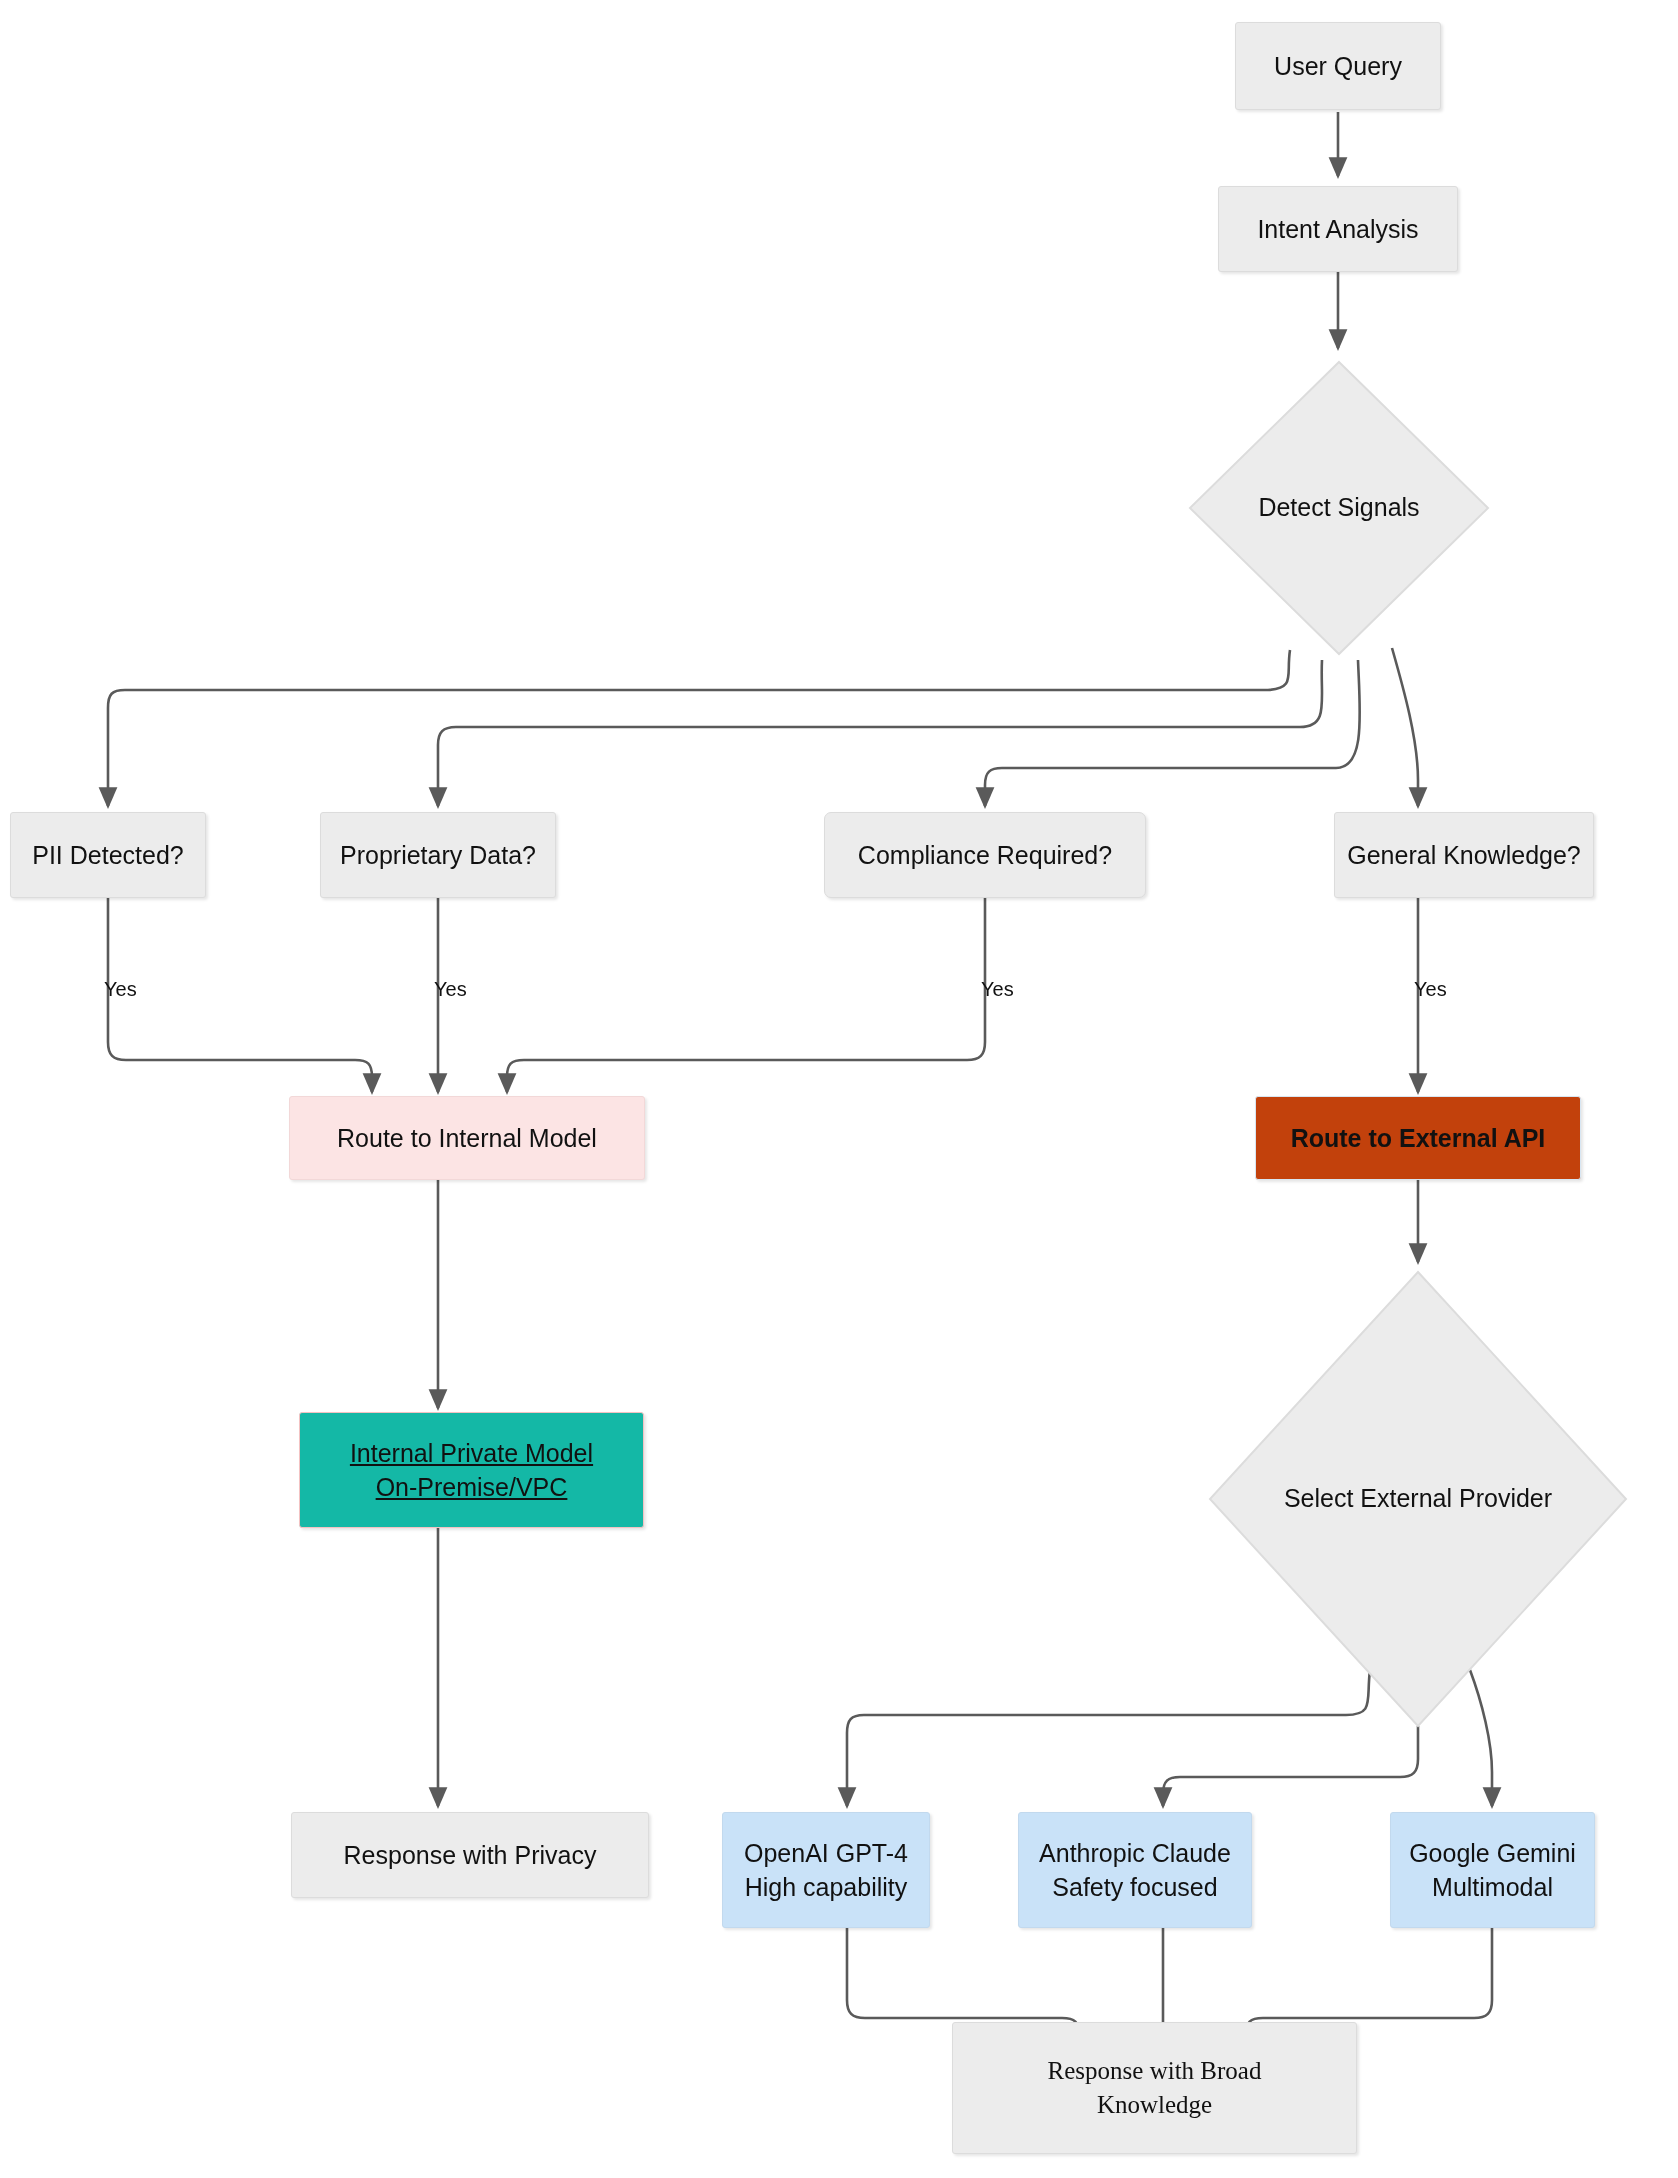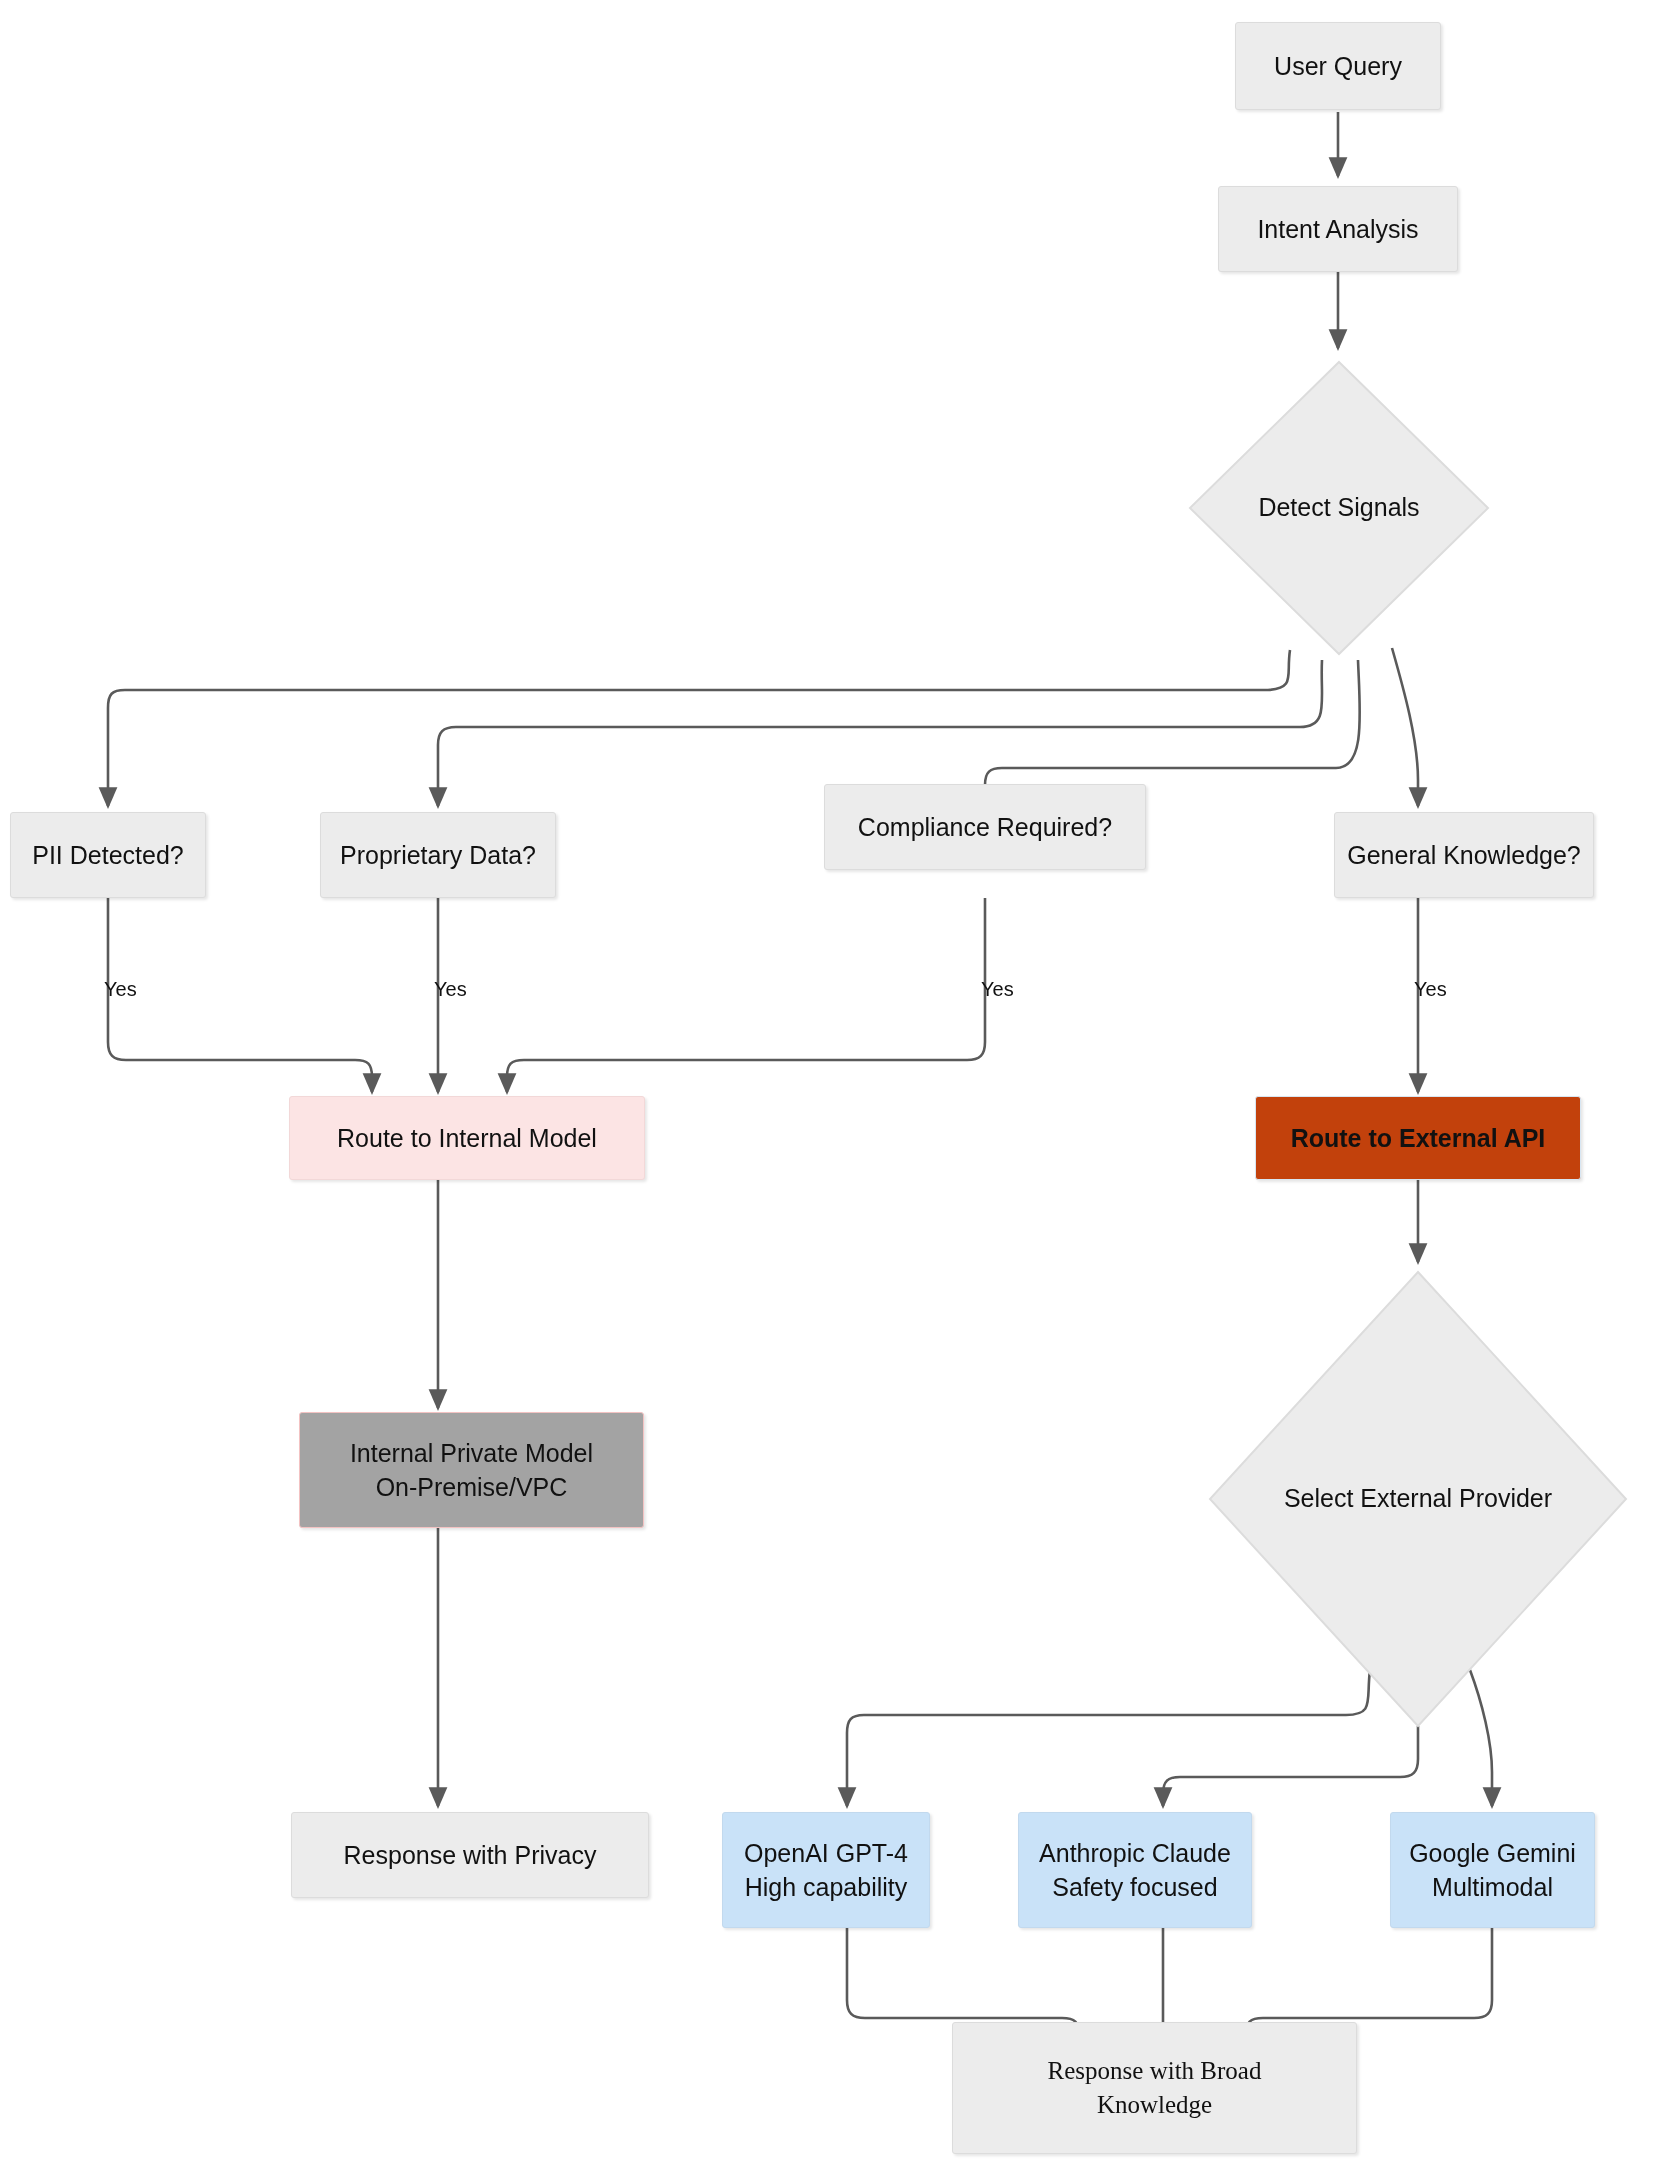--- a/index.html
+++ b/index.html
@@ -31,21 +31,21 @@
     border-radius: 3px;
     box-shadow: 2px 2px 3px rgba(0,0,0,0.10);
     color: #111111;
     font-size: 25px;
     line-height: 1.38;
     padding: 4px 10px;
     white-space: pre-line;
   }
   .node.gray  { background: #ececec; border-color: #dcdcdc; }
   .node.pink  { background: #fce4e4; border-color: #f2d8d8; }
-  .node.pink2 { background: #a3a3a3; border-color: #f3c2c2; }
+  .node.pink2 { background: #14b8a6; border-color: #f3c2c2; text-decoration: underline; }
   .node.blue  { background: #c2410c; border-color: #d8e6f2; font-weight: bold; }
   .node.blue2 { background: #c9e2f8; border-color: #c2d9ee; }
 
   .diamond {
     position: absolute;
     display: flex;
     align-items: center;
     justify-content: center;
     text-align: center;
   }
@@ -139,21 +139,21 @@
   </div>
 
   <div class="node gray" style="left:10px; top:812px; width:196px; height:86px;">
     <span>PII Detected?</span>
   </div>
 
   <div class="node gray" style="left:320px; top:812px; width:236px; height:86px;">
     <span>Proprietary Data?</span>
   </div>
 
-  <div class="node gray" style="left:824px; top:784px; width:322px; height:86px;">
+  <div class="node gray" style="left:824px; top:812px; width:322px; height:86px;border-radius:7px;">
     <span>Compliance Required?</span>
   </div>
 
   <div class="node gray" style="left:1334px; top:812px; width:260px; height:86px;justify-content:center;">
     <span>General Knowledge?</span>
   </div>
 
   <div class="edge-label" style="left:104px; top:978px;">
     <span>Yes</span>
   </div>

